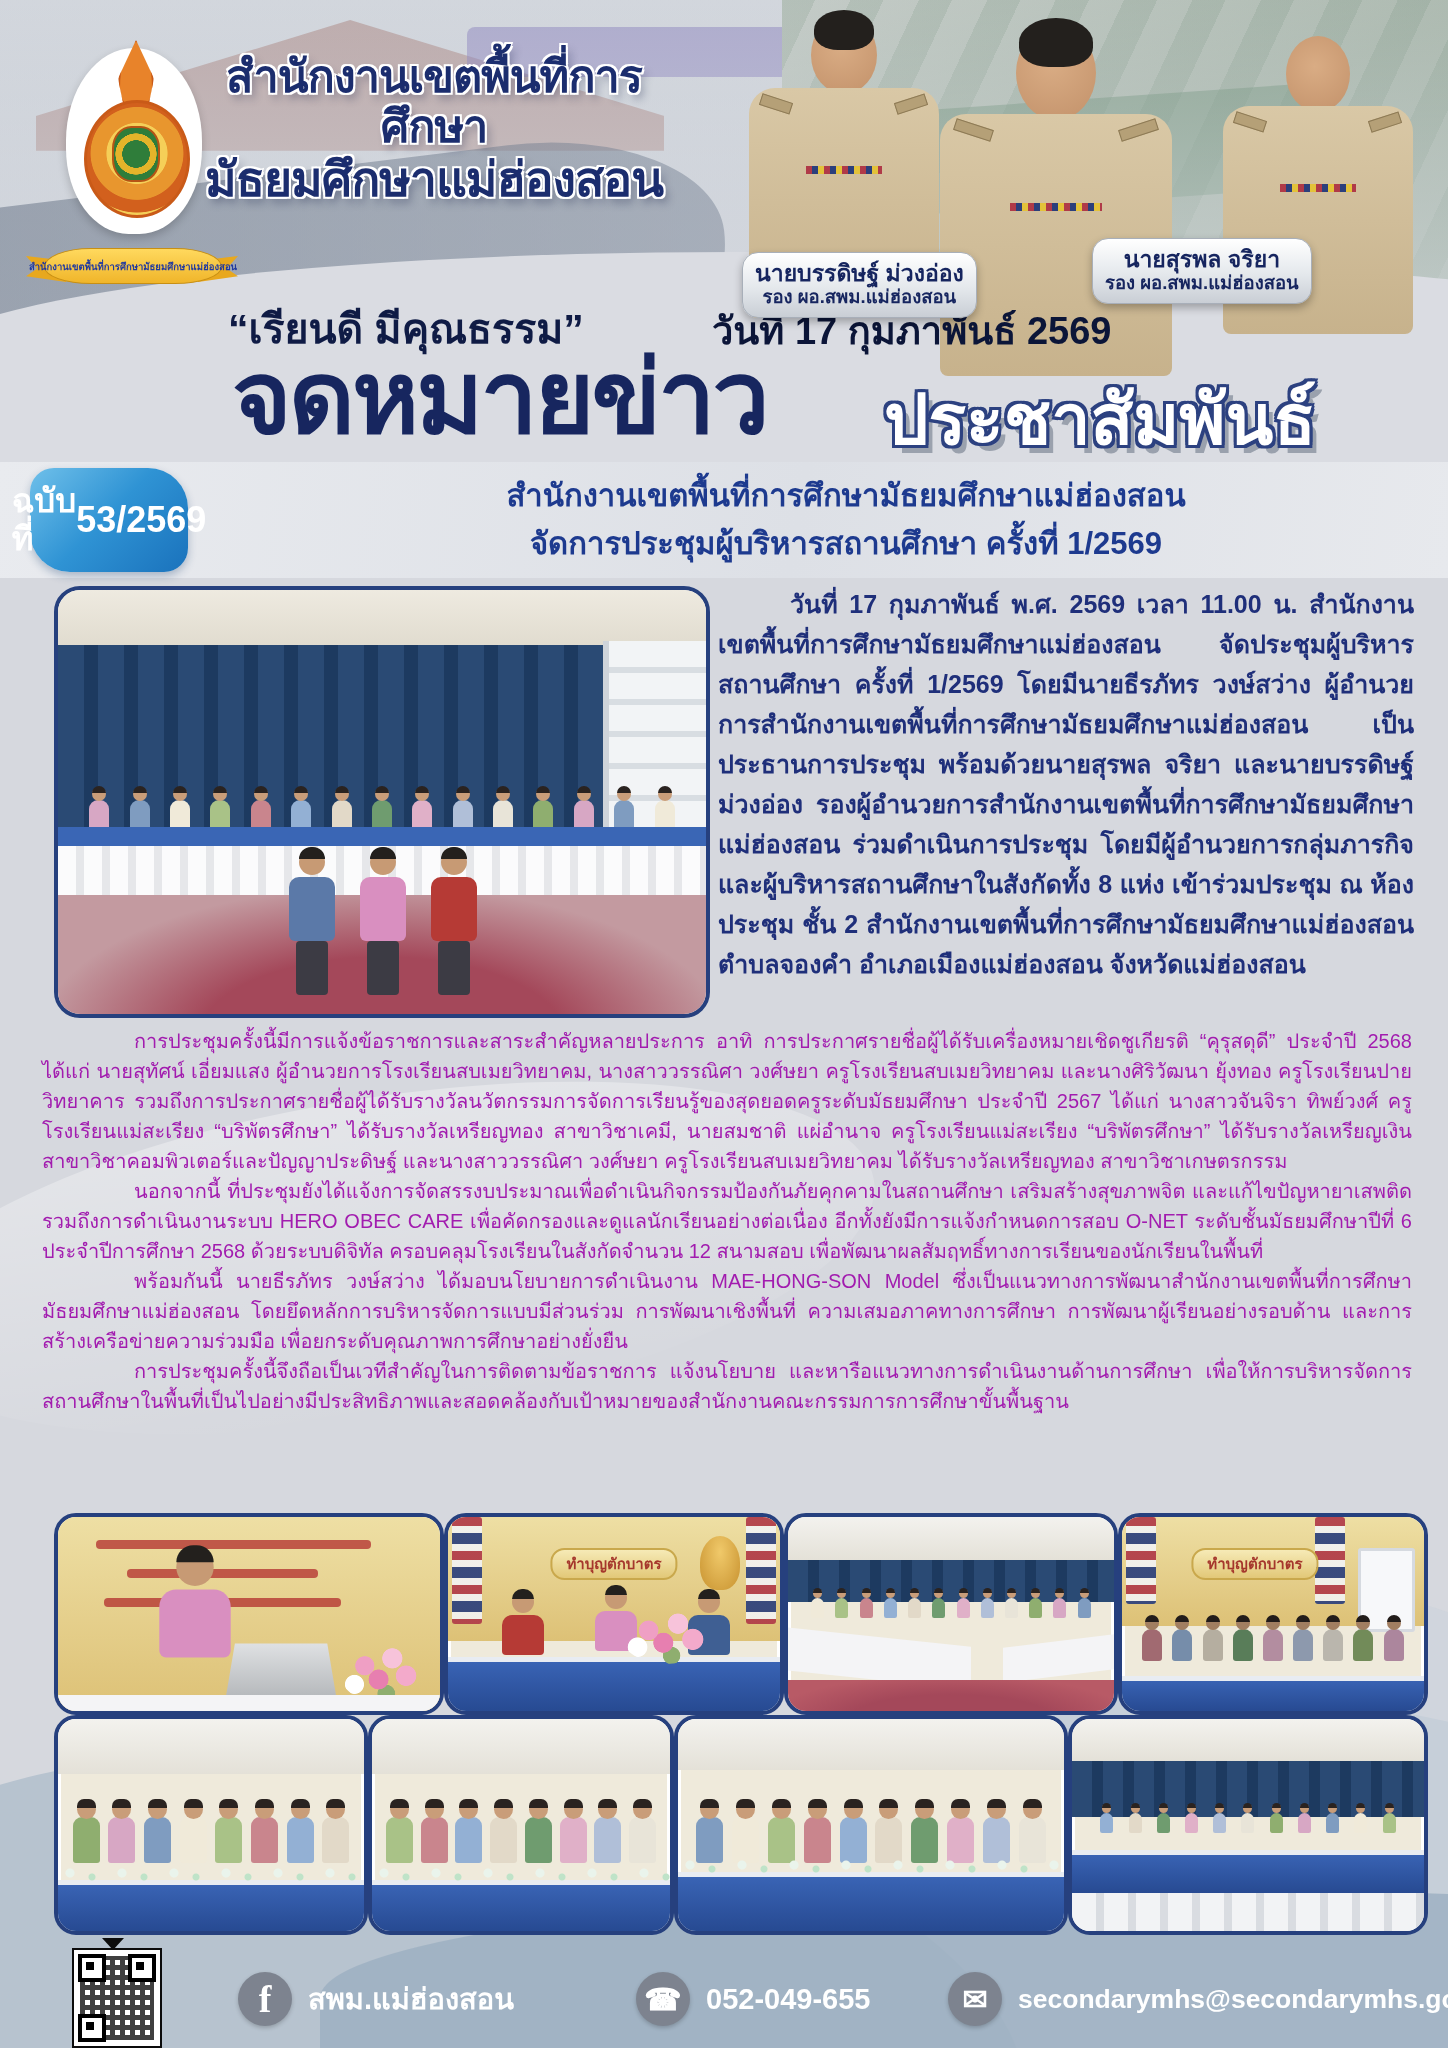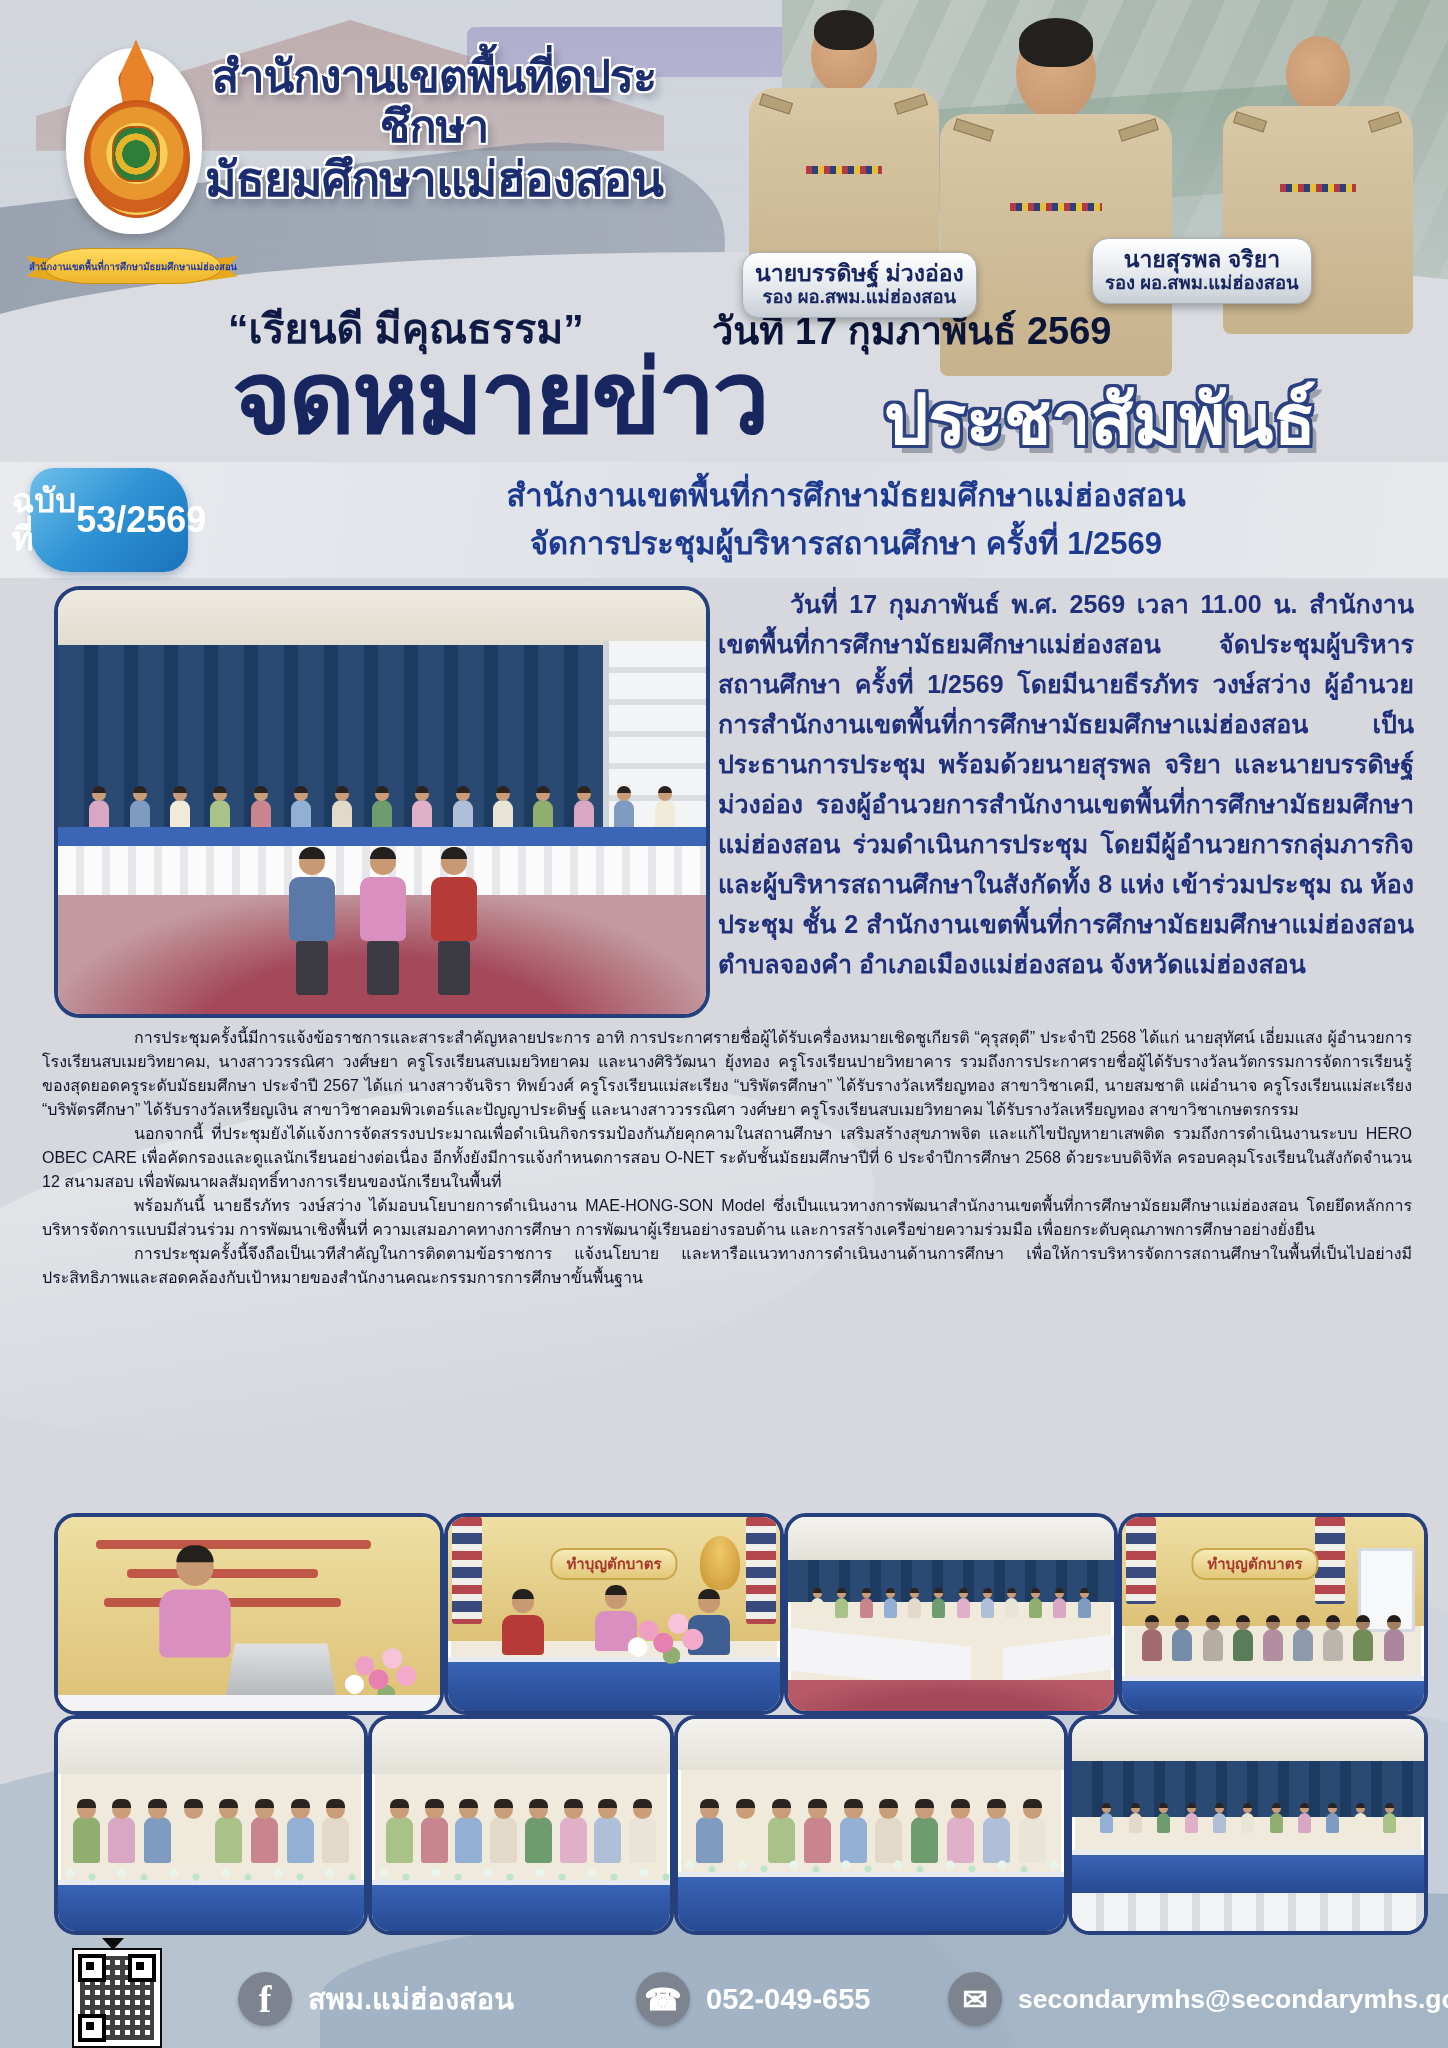--- a/index.html
+++ b/index.html
@@ -129,21 +129,21 @@
   .crowd-lg .person::after{top:-18px;left:4px;width:19px;height:9px;}
   .standfig{position:absolute;bottom:3%;width:54px;height:152px;}
   .sf-head{width:26px;height:26px;border-radius:50%;background:#c79a74;margin:0 auto;position:relative;}
   .sf-head::before{content:'';position:absolute;top:-2px;left:0;width:26px;height:12px;border-radius:12px 12px 0 0;background:#23201d;}
   .sf-torso{width:46px;height:64px;margin:2px auto 0;border-radius:10px 10px 6px 6px;background:var(--c);}
   .sf-legs{width:32px;height:54px;margin:0 auto;background:#3c3b44;border-radius:4px;}
 
   .lead{position:absolute;left:718px;top:6px;width:696px;margin:0;
       font-size:25px;font-weight:800;color:#1f2f7a;line-height:1.6;text-align:justify;text-indent:72px;}
   .paras{position:absolute;left:42px;top:448px;width:1370px;}
-  .paras p{margin:0;font-size:16px;color:#0f172a;line-height:1.5;text-align:justify;text-indent:92px;}
+  .paras p{margin:0;font-size:20px;color:#a21caf;line-height:1.5;text-align:justify;text-indent:92px;}
 
   
   .gallery{position:absolute;left:0;top:1503px;width:100%;height:436px;}
   .photo{position:absolute;border:4px solid #26407e;border-radius:22px;overflow:hidden;
       background:#efeadb;box-shadow:inset 0 0 0 3px #fff;}
   .ph-banner{position:absolute;left:0;right:0;top:0;background:linear-gradient(180deg,#eedfa4,#ddc176);}
   .flag{position:absolute;width:30px;top:0;height:55%;opacity:.92;border-radius:3px;
       background:repeating-linear-gradient(180deg,#b03a48 0 9px,#f2f2f2 9px 16px,#2b3f7c 16px 27px,#f2f2f2 27px 34px);}
   .banner-pill{position:absolute;left:50%;transform:translateX(-50%);top:16%;
       background:linear-gradient(#f6eab6,#e2c878);border:2px solid #c9a84c;border-radius:14px;
@@ -244,21 +244,21 @@
     </div>
     <div class="ribbon" style="z-index:6;">
       <div class="ribbon-tail l"></div>
       <div class="ribbon-tail r"></div>
       <div class="ribbon-band">
         <span class="ribbon-text">สำนักงานเขตพื้นที่การศึกษามัธยมศึกษาแม่ฮ่องสอน</span>
       </div>
     </div>
 
     <div class="org-block" style="z-index:6;">
-      <div class="org-th org-th1">สำนักงานเขตพื้นที่ดประชึกษา</div>
+      <div class="org-th org-th1">สำนักงานเขตพื้นที่การศึกษา</div>
       <div class="org-th org-th2">มัธยมศึกษาแม่ฮ่องสอน</div>
       <div class="org-en">
       </div>
     </div>
 
     <div class="plate" style="left:742px;top:252px;z-index:7;">
       <div class="plate-name">นายบรรดิษฐ์ ม่วงอ่อง</div>
       <div class="plate-role">รอง ผอ.สพม.แม่ฮ่องสอน</div>
     </div>
     <div class="plate" style="left:1092px;top:238px;z-index:7;">

